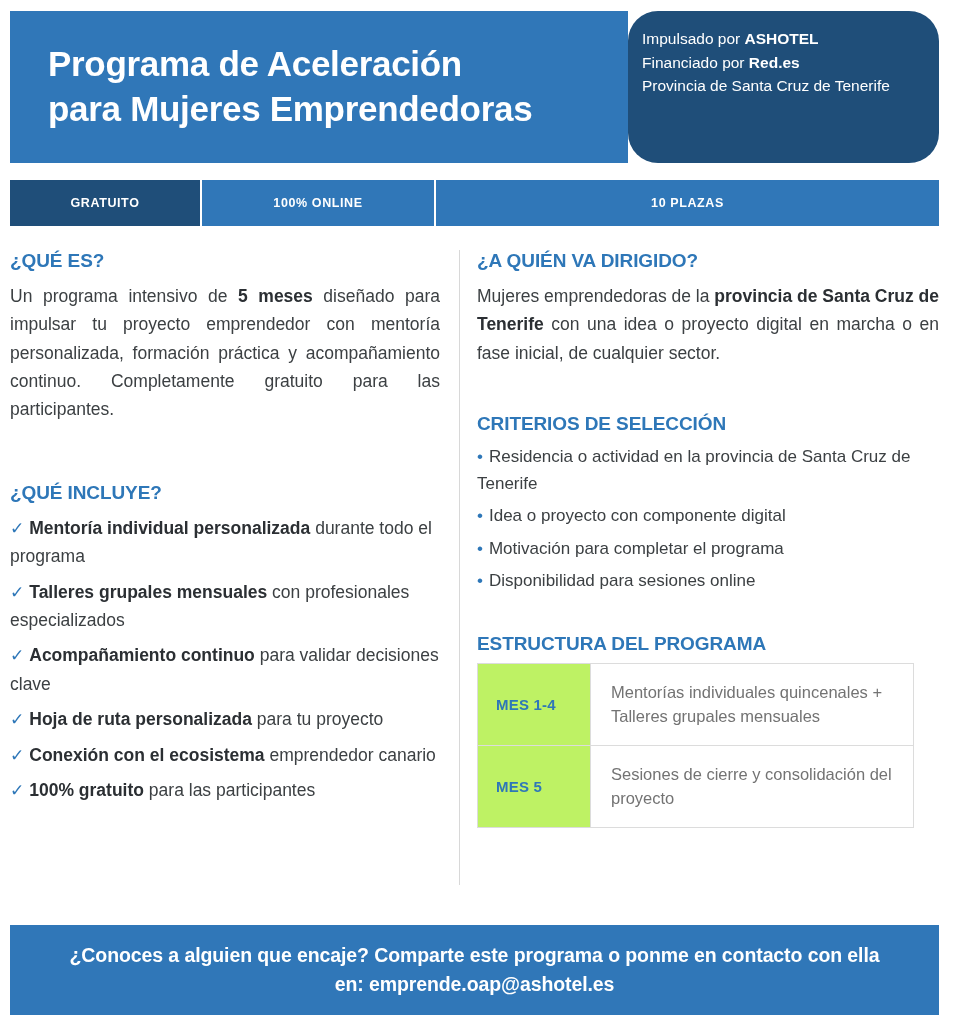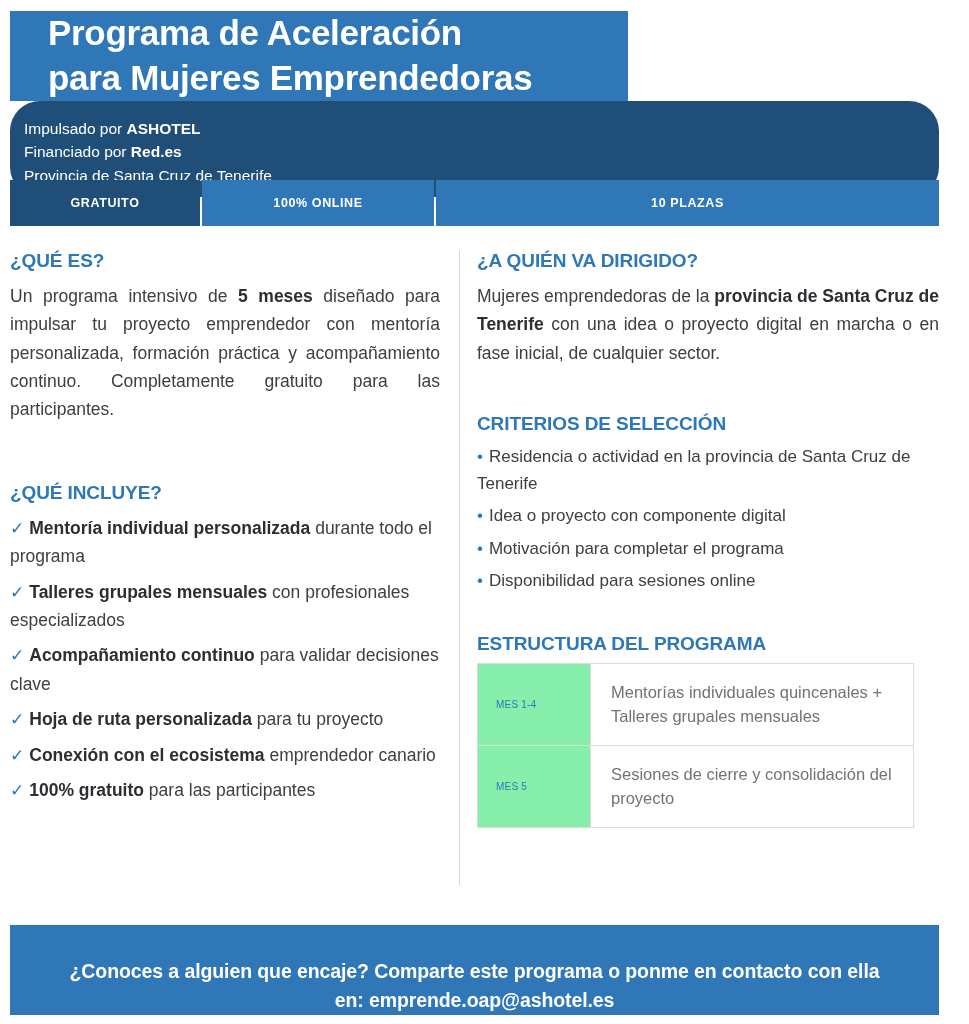--- a/index.html
+++ b/index.html
@@ -24,21 +24,20 @@
 
   
   .header {
     position: absolute;
     left: 10px;
     top: 11px;
     width: 929px;
     height: 152px;
     display: flex;
     align-items: stretch;
-    flex-direction: column;
   }
   .header-title-block {
     width: 618px;
     background: #3077B8;
     display: flex;
     flex-direction: column;
     justify-content: center;
     padding: 0 0 0 38px;
     box-sizing: border-box;
   }
@@ -185,45 +184,45 @@
     table-layout: fixed;
     margin-top: 2px;
   }
   .struct-table td {
     border: 1px solid #dcdcdc;
     vertical-align: middle;
     box-sizing: border-box;
   }
   .struct-table td.month {
     width: 113px;
-    background: #86efac;
+    background: #bef264;
     color: #2E77B8;
-    font-size: 10px;
-    font-weight: normal;
+    font-size: 15px;
+    font-weight: bold;
     padding: 20px 0 20px 18px;
     letter-spacing: 0.2px;
   }
   .struct-table td.detail {
     background: #ffffff;
     color: #737373;
     font-size: 16.5px;
     line-height: 1.48;
     padding: 16px 14px 16px 20px;
   }
 
   
   .footer {
     position: absolute;
     left: 10px;
     top: 925px;
     width: 929px;
     height: 90px;
     background: #3077B8;
     display: flex;
-    align-items: flex-end;
+    align-items: center;
     justify-content: center;
     text-align: center;
     box-sizing: border-box;
     padding: 0 26px;
   }
   .footer-text {
     color: #ffffff;
     font-size: 19.5px;
     font-weight: bold;
     line-height: 1.48;

